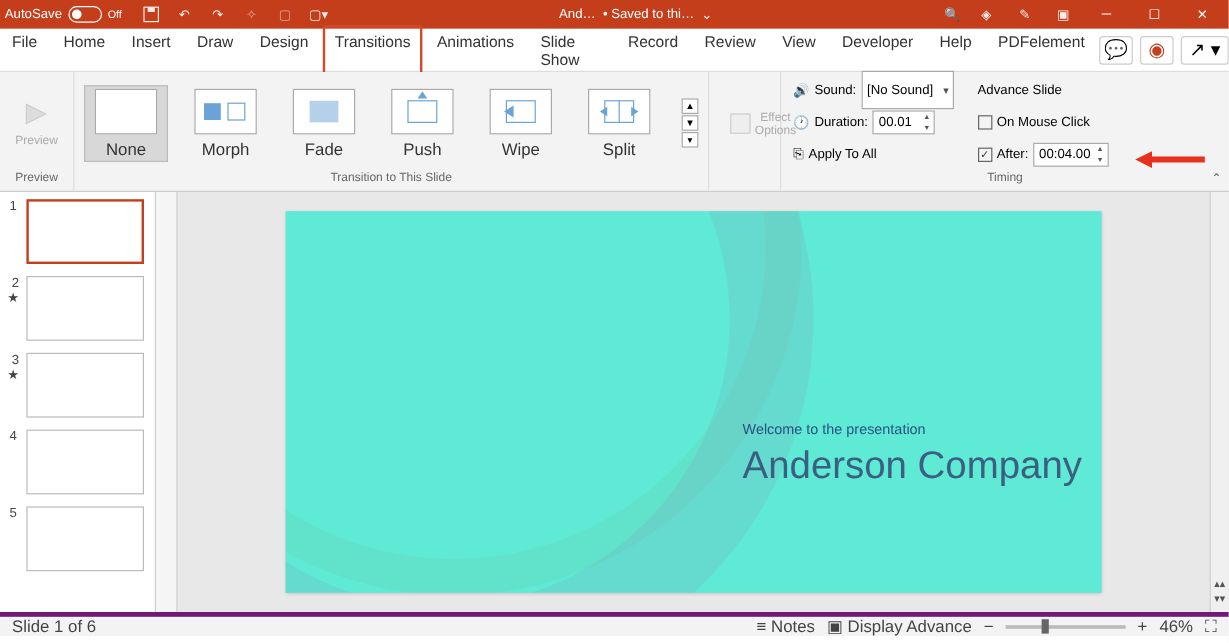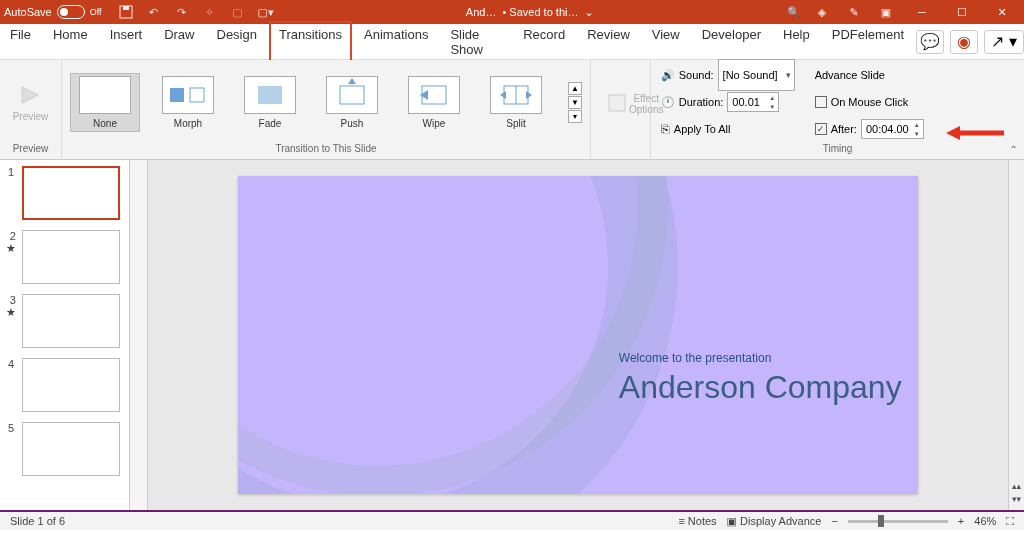--- a/index.html
+++ b/index.html
@@ -17,21 +17,21 @@
 .tab.active{border:2px solid #d9472b;border-radius:2px;padding:4px 8px}
 .tab-extras{margin-left:auto;display:flex;gap:6px;align-items:center}
 .ext-btn{border:1px solid #ccc;border-radius:3px;width:28px;height:24px;display:flex;align-items:center;justify-content:center;cursor:pointer}
 .ribbon-body{height:100px;background:#f3f3f3;display:flex;border-bottom:1px solid #ccc;position:relative}
 .rgroup{display:flex;flex-direction:column;border-right:1px solid #ddd;padding:4px 8px 2px 8px}
 .rgroup-content{flex:1;display:flex;align-items:center;gap:14px}
 .rgroup-label{text-align:center;font-size:10px;color:#666;height:16px;line-height:16px;position:relative}
 .trans-item{display:flex;flex-direction:column;align-items:center;gap:4px;cursor:pointer;padding:2px 8px}
 .trans-item.sel{background:#d8d8d8;border:1px solid #bbb}
 .trans-box{width:52px;height:38px;border:1px solid #aaa;background:#fff;display:flex;align-items:center;justify-content:center;position:relative}
-.trans-label{font-size:10px;color:#333}
+.trans-label{font-size:14px;color:#333}
 .scroll-btns{display:flex;flex-direction:column;gap:1px;margin-left:4px}
 .scroll-btns div{width:14px;height:13px;border:1px solid #aaa;background:#fff;font-size:8px;display:flex;align-items:center;justify-content:center;cursor:pointer}
 .effect-opt{display:flex;flex-direction:row;align-items:flex-end;color:#aaa;font-size:10px;cursor:default;padding:2px 6px}
 .timing-grp{flex:1;padding:4px 10px 2px 10px;display:flex;flex-direction:column}
 .timing-row{display:flex;gap:20px;font-size:11px}
 .timing-col{display:flex;flex-direction:column;gap:5px}
 .tline{display:flex;align-items:center;gap:4px;height:22px}
 .sel-box{border:1px solid #aaa;background:#fff;font-size:11px;padding:1px 16px 1px 4px;position:relative;min-width:70px;height:32px;display:flex;align-items:center}
 .sel-box::after{content:"▾";position:absolute;right:3px;font-size:9px;color:#555}
 .num-box{border:1px solid #aaa;background:#fff;font-size:11px;padding:1px 14px 1px 4px;position:relative;min-width:52px;height:20px;display:flex;align-items:center}
@@ -41,29 +41,29 @@
 .collapse{position:absolute;right:6px;bottom:4px;font-size:10px;color:#666;cursor:pointer}
 .main{display:flex;height:350px;background:#eee}
 .thumbs{width:130px;background:#fff;border-right:1px solid #ccc;overflow:hidden;padding:6px 4px}
 .thumb-row{display:flex;gap:4px;margin-bottom:10px}
 .thumb-num{width:14px;font-size:11px;color:#444;text-align:right;display:flex;flex-direction:column;align-items:center}
 .thumb{width:98px;height:54px;background:#fff;border:1px solid #bbb;position:relative;cursor:pointer}
 .thumb.sel{border:2px solid #c43e1c}
 .canvas{flex:1;position:relative;background:#e8e8e8;display:flex}
 .ruler-v{width:18px;background:#f5f5f5;border-right:1px solid #ccc}
 .slide-area{flex:1;display:flex;align-items:center;justify-content:center;padding:8px 14px}
-.slide{width:680px;height:318px;background:#c4b5fd;box-shadow:0 1px 3px rgba(0,0,0,.2);position:relative;overflow:hidden}
+.slide{width:680px;height:318px;background:#5eead4;box-shadow:0 1px 3px rgba(0,0,0,.2);position:relative;overflow:hidden}
 .swoosh{position:absolute;width:620px;height:620px;border:70px solid rgba(130,160,190,.2);border-radius:50%;left:-180px;top:-220px}
 .swoosh2{position:absolute;width:580px;height:580px;border:30px solid rgba(120,170,130,.12);border-radius:50%;left:-150px;top:-260px}
 .slide-text{position:absolute;left:56%;top:55%}
 .subtitle{color:#2a5082;font-size:12px}
 .title{color:#3b5f82;font-size:32px;margin-top:4px}
 .vscroll{width:16px;background:#f0f0f0;border-left:1px solid #ccc;display:flex;flex-direction:column;align-items:center;justify-content:flex-end;padding-bottom:6px;gap:3px}
 .vscroll div{font-size:9px;color:#555;cursor:pointer}
-.statusbar{height:20px;background:#f3f3f3;border-top:2px solid #701a75;display:flex;align-items:center;font-size:11px;color:#444;padding:0 10px;gap:12px}
+.statusbar{height:20px;background:#f3f3f3;border-top:4px solid #701a75;display:flex;align-items:center;font-size:14px;color:#444;padding:0 10px;gap:12px}
 .sb-right{margin-left:auto;display:flex;align-items:center;gap:10px}
 .zoom-slider{width:100px;height:3px;background:#bbb;position:relative}
 .zoom-slider::after{content:"";position:absolute;width:6px;height:12px;background:#666;left:30%;top:-5px}
 .arrow-callout{position:absolute;right:18px;top:124px;pointer-events:none}
 svg{overflow:visible}
 </style>
 </head>
 <body>
 
 <div class="titlebar">

